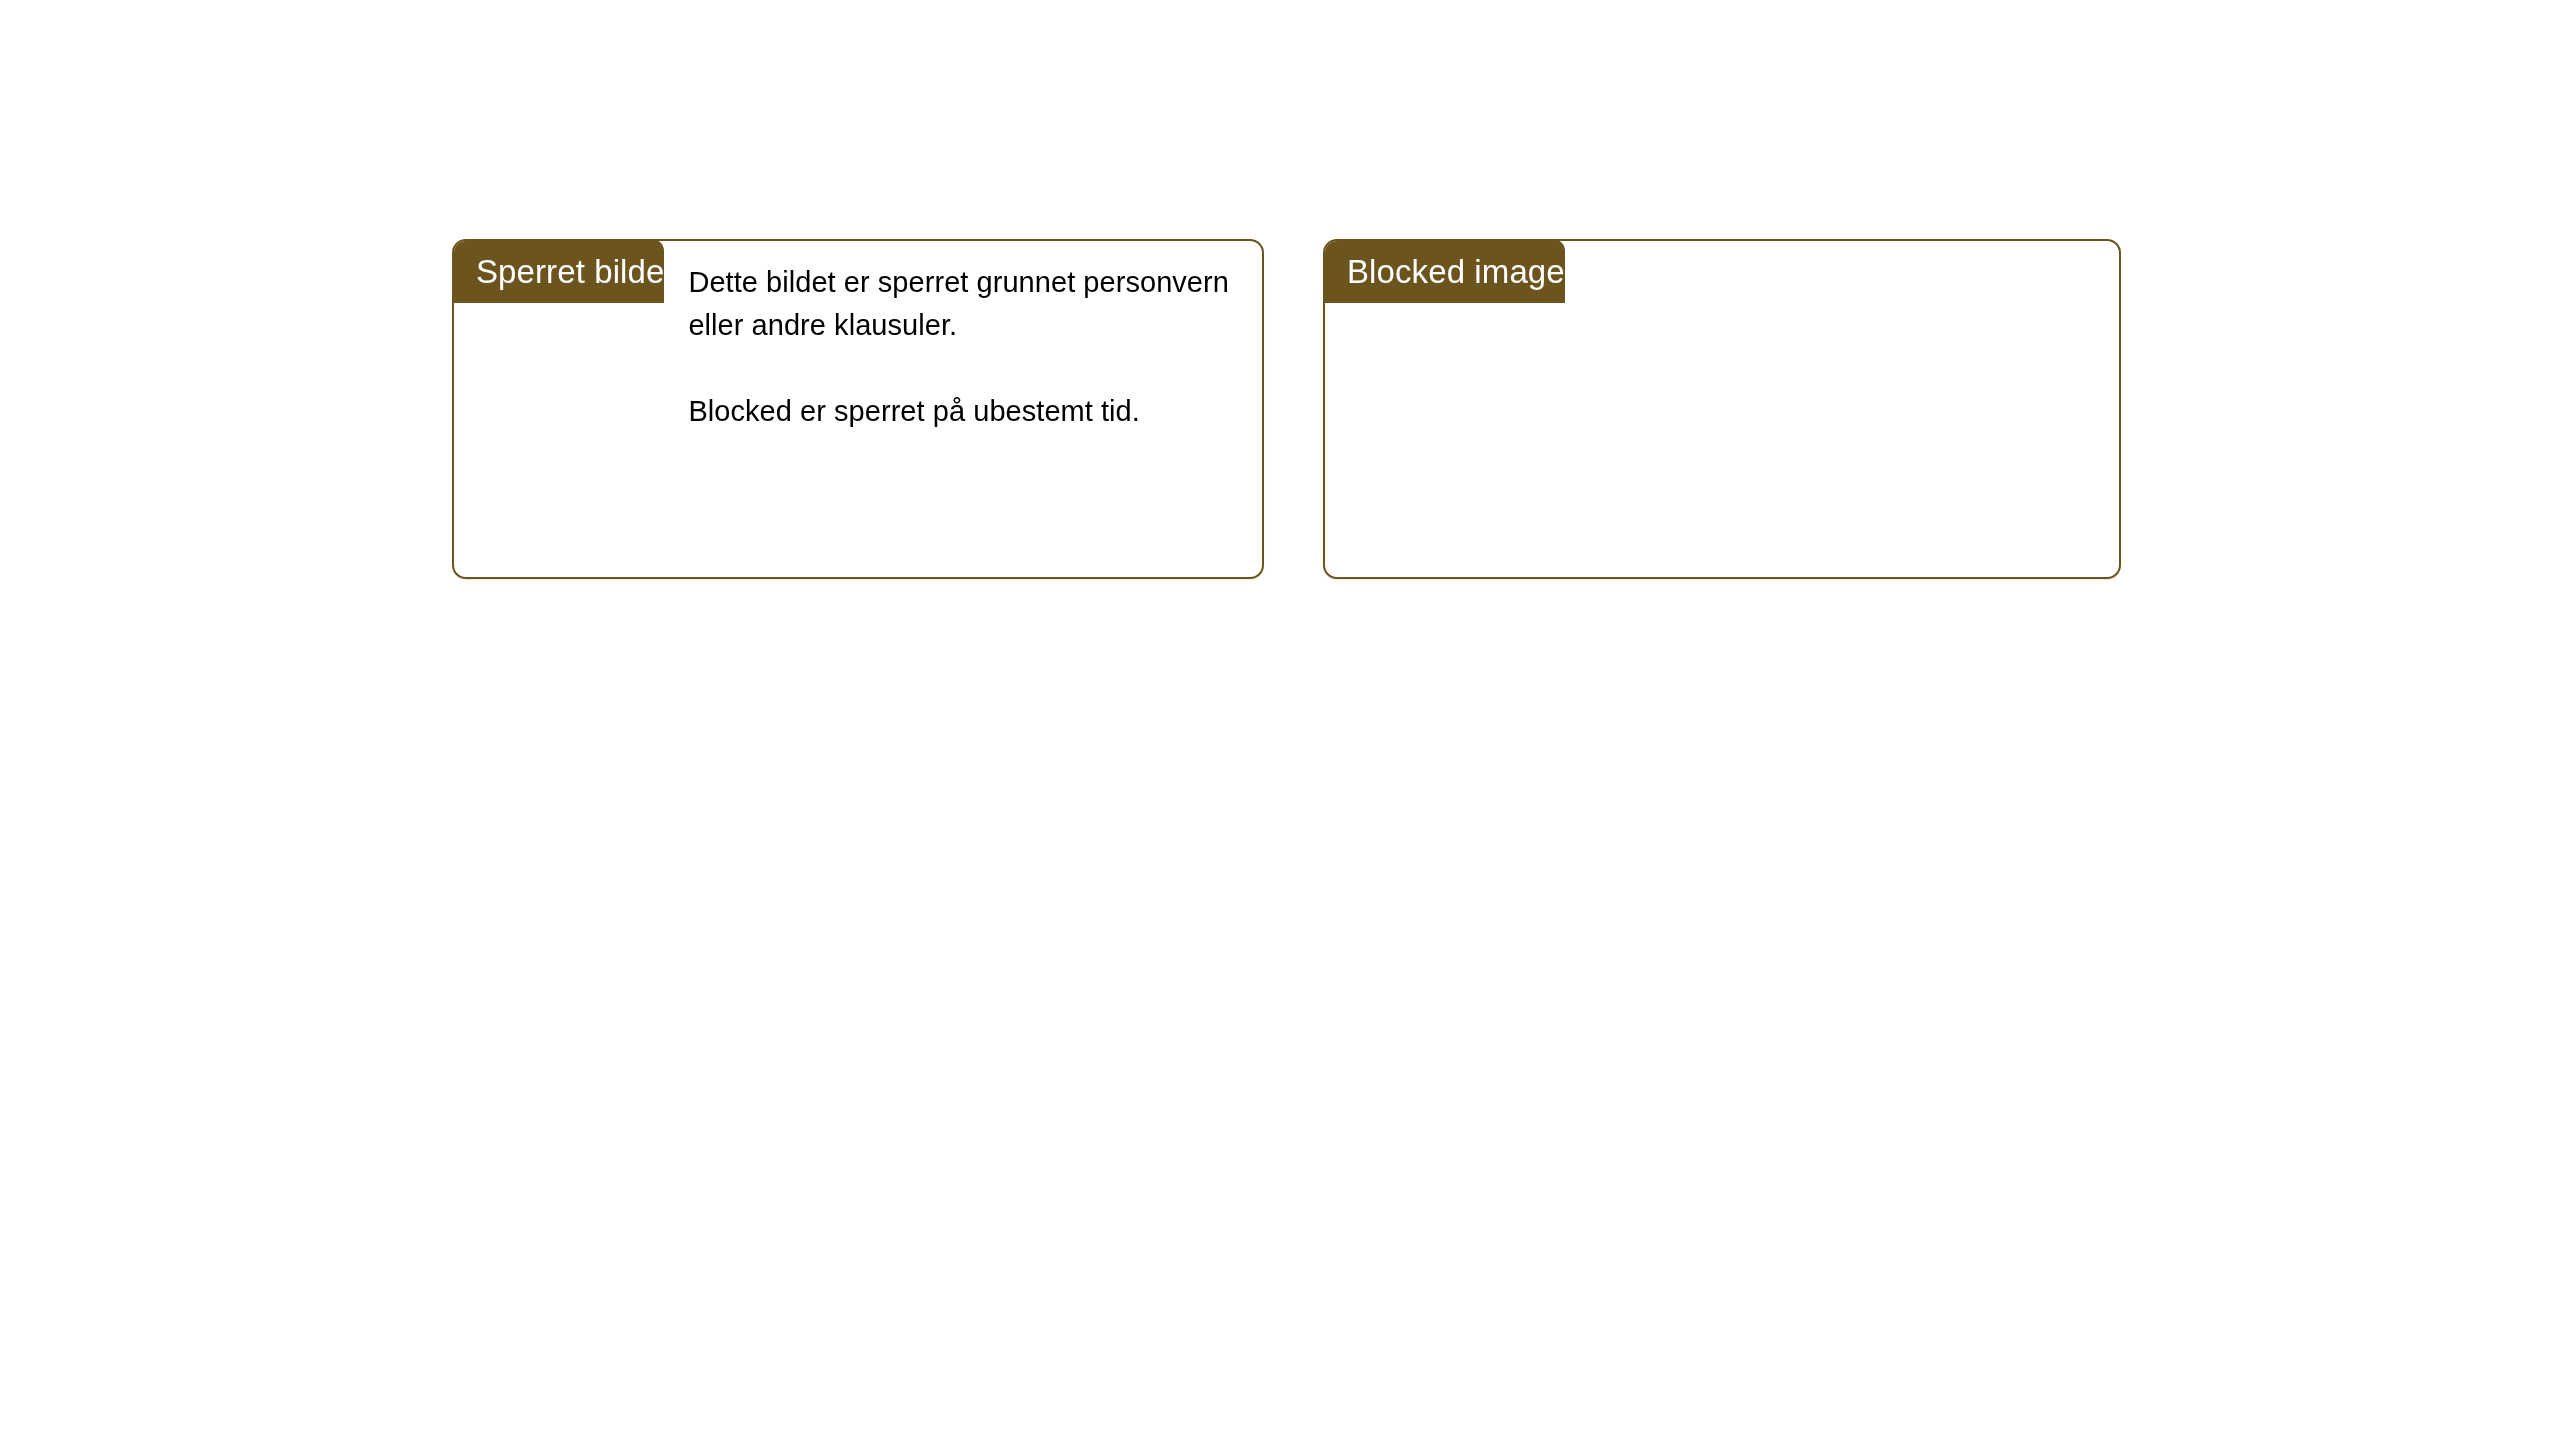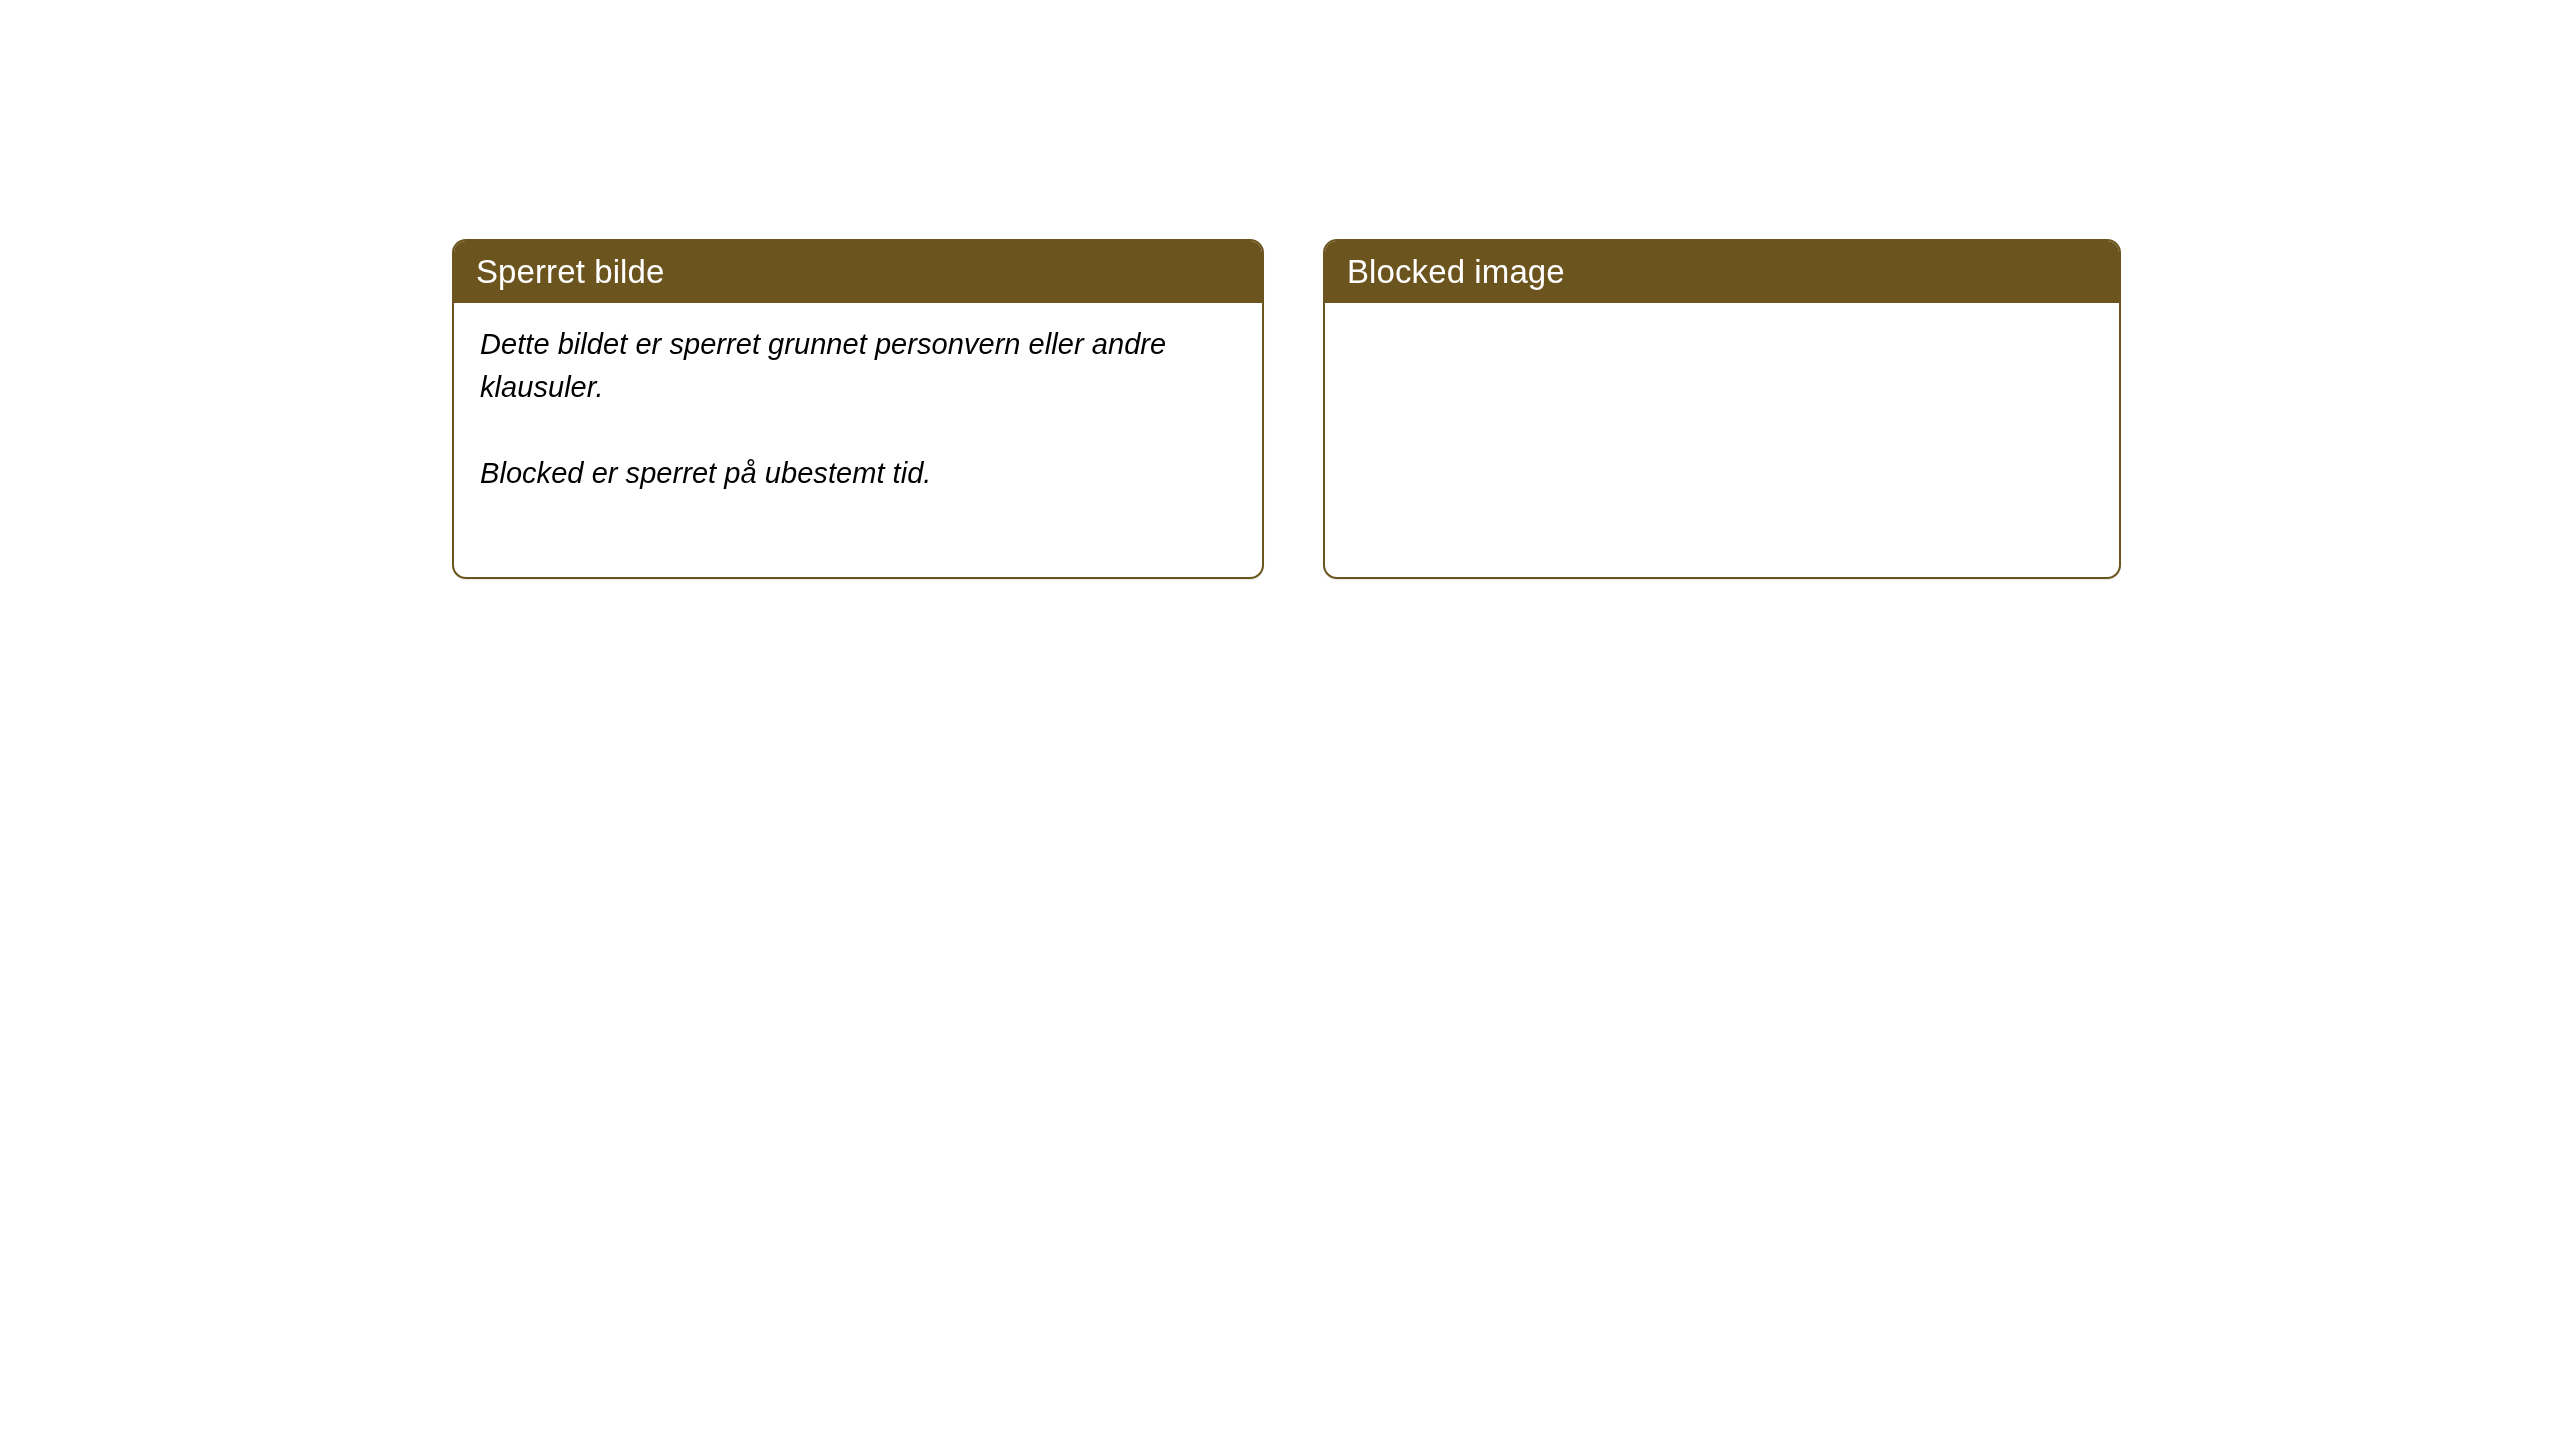--- a/index.html
+++ b/index.html
@@ -28,21 +28,21 @@
     gap: 59px;
   }
 
   .notice-card {
     box-sizing: border-box;
     background: #ffffff;
     border: 2px solid #6b541e;
     border-radius: 14px;
     overflow: hidden;
     display: flex;
-    flex-direction: column;
+    flex-direction: row;
     box-shadow: 0 1px 1px rgba(0,0,0,0.10);
   }
 
   .notice-card.card-no {
     width: 812px;
     height: 340px;
   }
   .notice-card.card-en {
     width: 798px;
     height: 340px;
@@ -67,21 +67,20 @@
     line-height: 1;
     letter-spacing: 0.1px;
     color: #ffffff;
     white-space: nowrap;
   }
 
   .notice-body {
     flex: 1 1 auto;
     padding: 20px 24px 0 26px;
     color: #000000;
-    font-style: italic;
   }
 
   .notice-paragraph {
     font-size: 29px;
     line-height: 43px;
     font-weight: 400;
     color: #000000;
     margin: 0;
     letter-spacing: 0.05px;
   }

